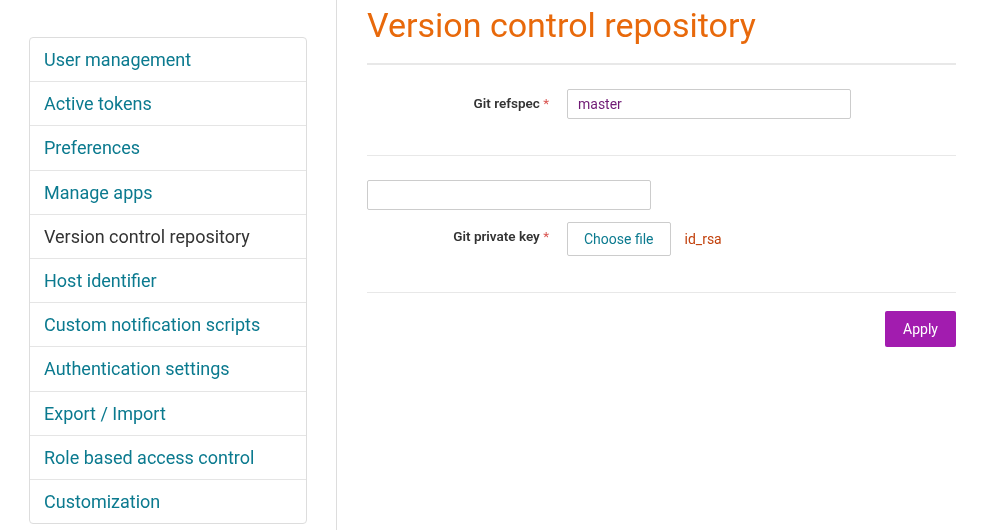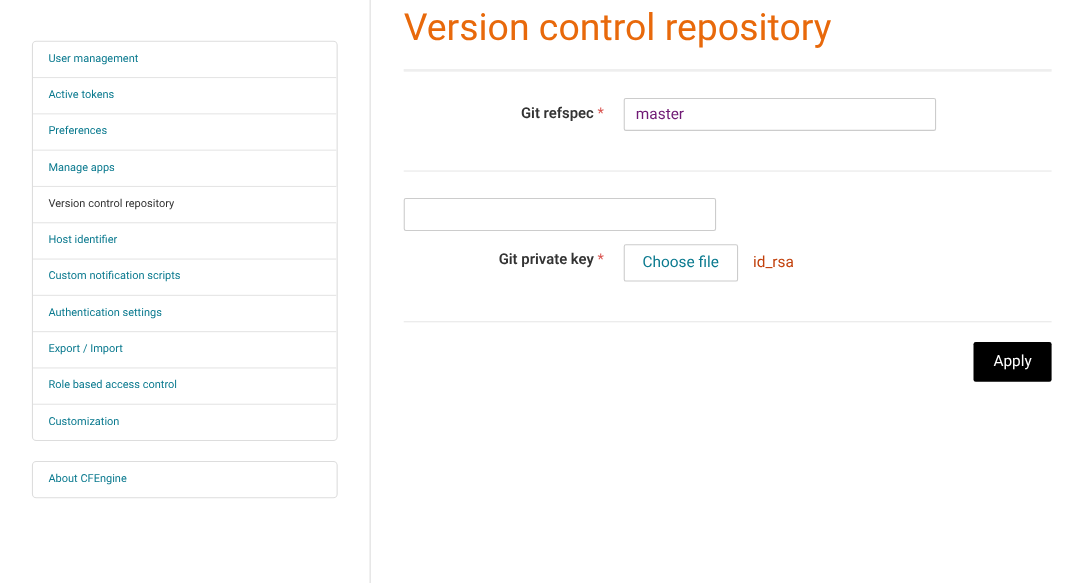--- a/index.html
+++ b/index.html
@@ -29,21 +29,21 @@
       overflow: hidden;
       margin-bottom: 18px;
     }
     .nav-item {
       display: block;
       padding: 9px 14px;
       border-bottom: 1px solid #e5e5e5;
       color: #0b7a8f;
       text-decoration: none;
       cursor: pointer;
-      font-size: 10px;
+      font-size: 18px;
       line-height: 1.4;
     }
     .nav-item:last-child {
       border-bottom: none;
     }
     .nav-item.active {
       color: #333;
       cursor: default;
       background: #fff;
     }
@@ -151,21 +151,21 @@
       color: #c2410c;
       font-size: 14px;
     }
     .form-footer {
       display: flex;
       justify-content: flex-end;
       padding-top: 18px;
     }
     .apply-btn {
       padding: 10px 18px;
-      background: #000000;
+      background: #a21caf;
       border: none;
       border-radius: 2px;
       color: #fff;
       font-size: 14px;
       cursor: pointer;
       font-family: inherit;
     }
   </style>
 </head>
 <body>

